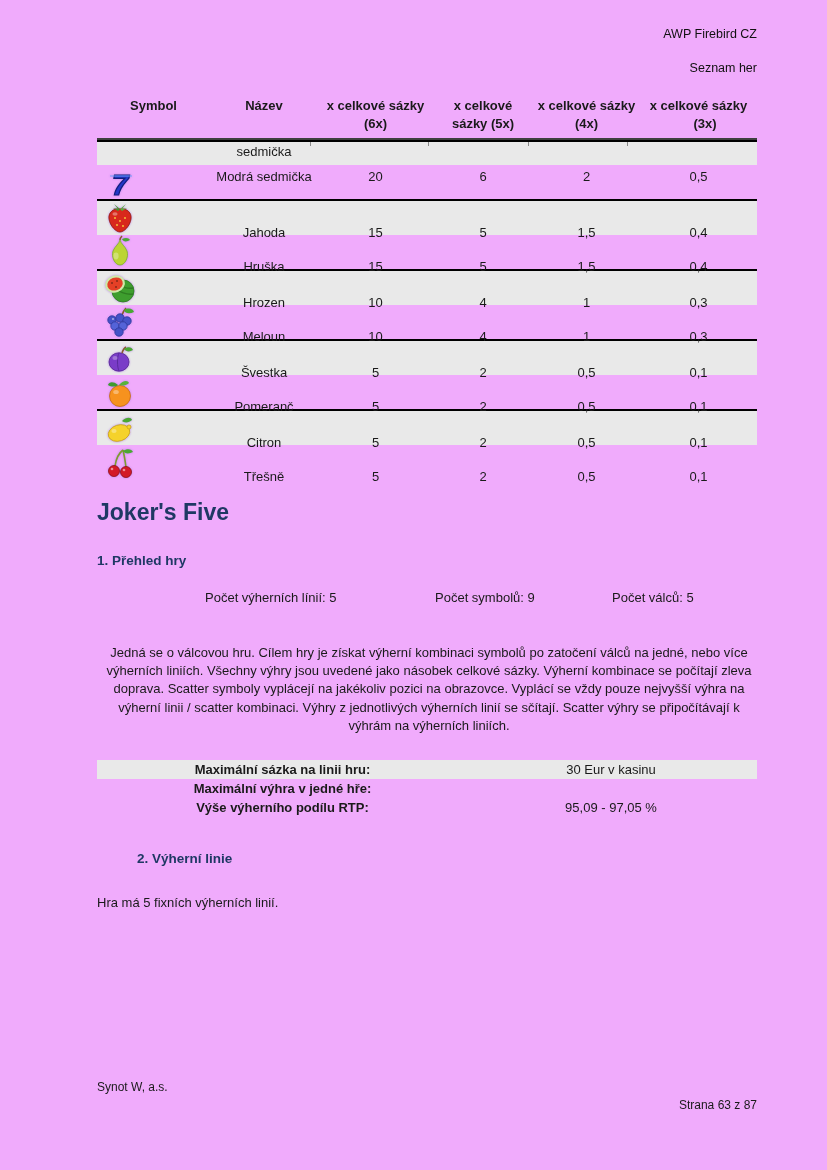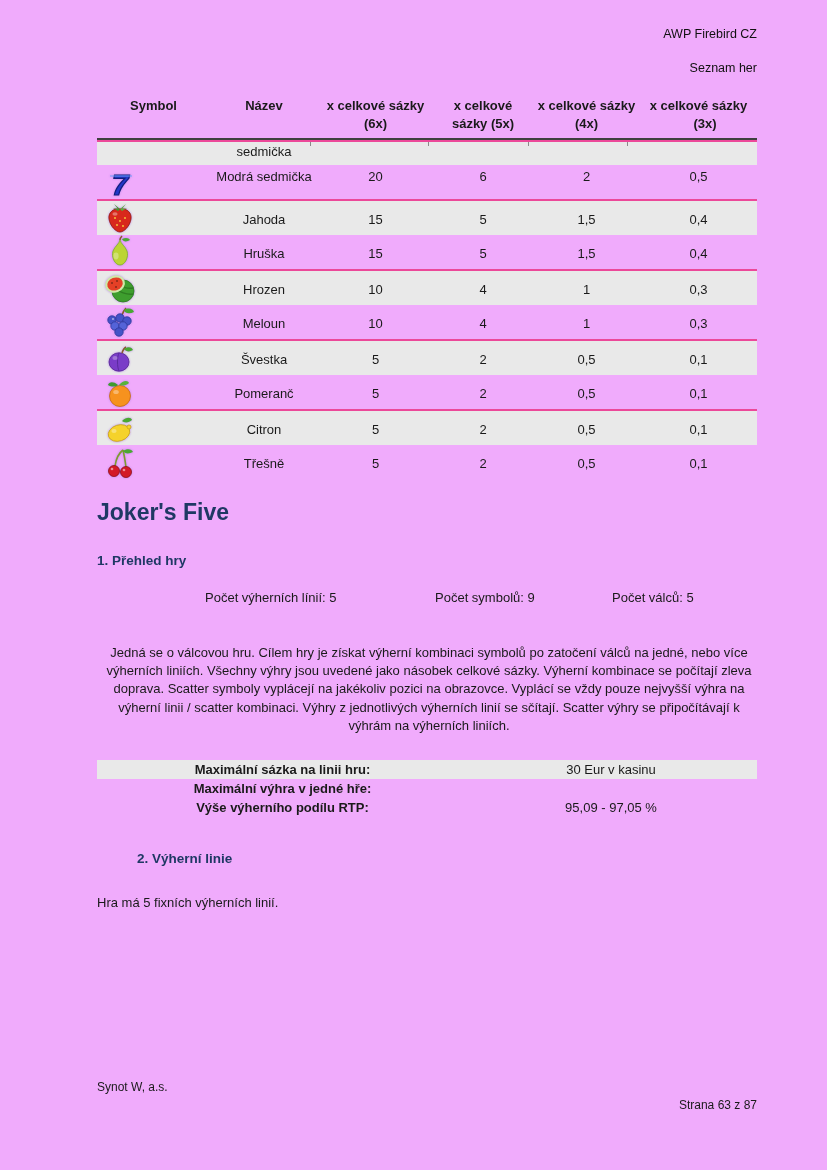--- a/index.html
+++ b/index.html
@@ -10,25 +10,25 @@
 
   
   .paytable{position:absolute;left:97px;top:97px;width:660px;font-size:13px;}
   .thead .cell{font-weight:bold;line-height:18px;}
   .trow,.thead-row{display:flex;}
   .cell{box-sizing:border-box;}
   .c1{width:113px;} .c2{width:108px;} .c3{width:115px;} .c4{width:100px;} .c5{width:107px;} .c6{width:117px;}
   .c6 .ind{padding-left:13px;display:inline-block;}
   .thead-rule{height:2px;background:#3f3f3f;margin-top:5px;}
   .trow{height:34px;}
-  .trow .cell{padding-top:11px;}
+  .trow .cell{padding-top:24px;}
   .trow.partial{height:23px;position:relative;}
   .trow.partial .cell{padding-top:2px;}
   .trow.two .cell{padding-top:3px;line-height:17px;}
-  .gray{background:#e9e9e9;border-top:2px solid #ec4899;}
+  .gray{background:#e9e9e9;border-top:2px solid #000000;}
   .tick{position:absolute;top:0;width:1px;height:4px;background:#8a8a8a;}
   .sym{display:block;width:36px;height:36px;margin:-2px 0 0 5px;}
   .sym svg{filter:drop-shadow(0 0 1.2px #b887e8);}
   .trow .c1{padding-top:1px;}
 
   .game-title{position:absolute;left:97px;top:499px;font-size:23px;font-weight:bold;color:#1f3864;}
   .sec-h{position:absolute;left:97px;font-size:13.5px;font-weight:bold;color:#1f3864;}
   .sec1{top:553px;} .sec2{top:851px;margin-left:40px;}
   .stats{position:absolute;left:97px;top:590px;width:660px;height:18px;font-size:13px;}
   .stats span{position:absolute;top:0;}

